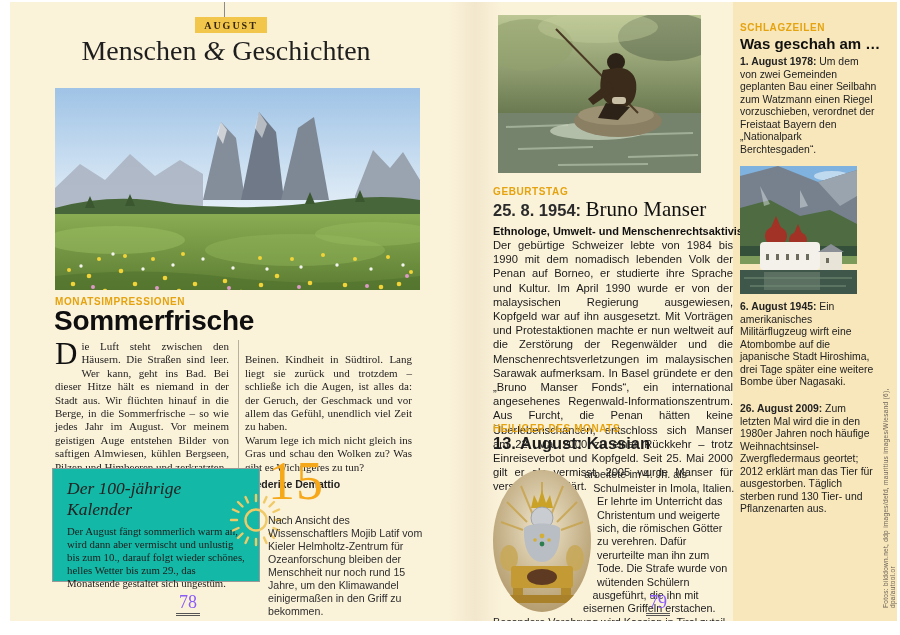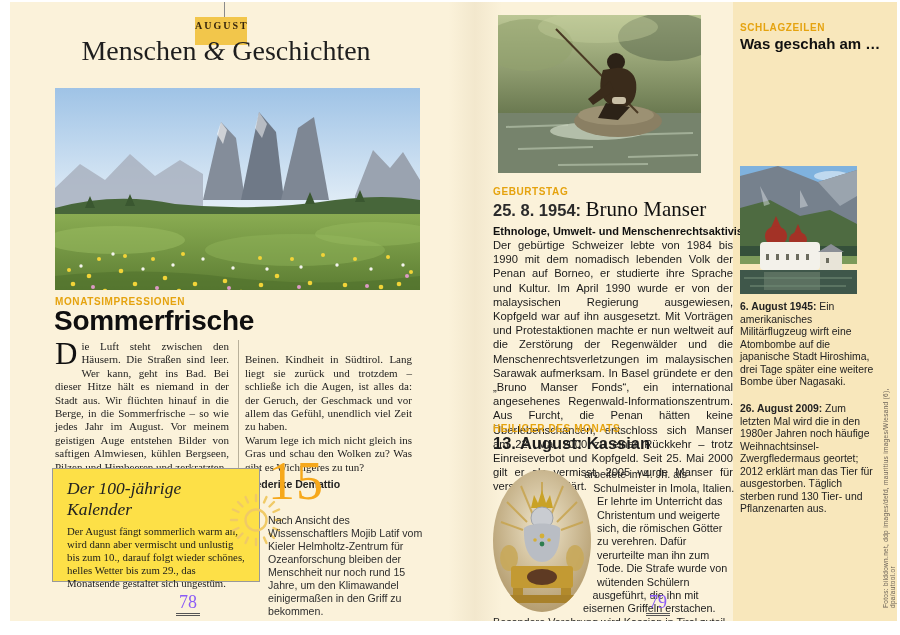--- a/index.html
+++ b/index.html
@@ -7,35 +7,35 @@
   body{background:#ffffff;font-family:"Liberation Sans",sans-serif;position:relative}
   #spread{position:absolute;left:10px;top:2px;width:887px;height:619px;background:#FBF2DA;overflow:hidden}
   #sidebar-bg{position:absolute;left:723px;top:0;width:164px;height:619px;background:#F8E7BB}
   #fold{position:absolute;left:438px;top:0;width:54px;height:619px;
         background:linear-gradient(90deg,rgba(130,95,35,0),rgba(130,95,35,.07) 50%,rgba(130,95,35,0))}
   .abs{position:absolute}
   .lbl{font-weight:bold;font-size:10px;letter-spacing:.6px;color:#E5A30F}
 
   
   #topline{left:214px;top:0;width:1px;height:15px;background:#8a8a8a}
-  #month-tab{left:185px;top:15px;width:52px;text-align:center;background:#F2C64B;color:#35250C;
-             font-family:"Liberation Serif",serif;font-weight:bold;font-size:10px;letter-spacing:2px;padding:3px 0 14px}
+  #month-tab{left:185px;top:15px;width:72px;text-align:center;background:#F2C64B;color:#35250C;
+             font-family:"Liberation Serif",serif;font-weight:bold;font-size:10px;letter-spacing:2px;padding:3px 0 2px}
   #page-title{left:30px;top:33px;width:372px;text-align:center;font-family:"Liberation Serif",serif;
               font-size:28px;color:#1e1e1e}
   #page-title .amp{font-style:italic}
   #photo-alpine{left:45px;top:86px;width:365px;height:202px}
   #label-impress{left:45px;top:294px}
   #headline{left:44px;top:303px;font-weight:bold;font-size:28px;letter-spacing:-.3px;color:#0f0f0f}
   #cols{left:45px;top:338px;width:367px;display:flex;font-family:"Liberation Serif",serif;
         font-size:11px;line-height:13.4px;color:#1c1c1c;text-align:justify}
   #col1{width:174px}
   #col2{width:174px;margin-left:9px;padding-left:6px;border-left:1px solid #b8b09a;white-space:pre-line}
   #dropcap{float:left;font-family:"Liberation Serif",serif;font-size:31px;line-height:26px;margin:1px 4px 0 0;color:#111}
   #byline{text-align:left;font-family:"Liberation Sans",sans-serif;font-weight:bold;font-size:10.5px;margin-top:4px;color:#222}
-  #calendar-box{left:42px;top:466px;width:208px;height:114px;background:#fde047;border:1px solid #999;
+  #calendar-box{left:42px;top:466px;width:208px;height:114px;background:#14b8a6;border:1px solid #999;
                 padding:9px 12px 0 14px}
   #calendar-title{font-family:"Liberation Serif",serif;font-style:italic;font-size:17.5px;color:#222;margin-bottom:5px}
   #calendar-text{font-family:"Liberation Serif",serif;font-size:10.8px;line-height:13px;color:#1c1c1c}
   #sun{left:218px;top:490px;width:56px;height:56px}
   #big-number{left:258px;top:452px;font-family:"Liberation Serif",serif;font-size:54px;line-height:1;
               color:#F6A81B;letter-spacing:1px}
   #number-fact{left:258px;top:512px;width:156px;font-size:10.6px;line-height:13px;color:#2e2e2e}
   .pagenum{width:44px;text-align:center;font-family:"Liberation Serif",serif;font-size:18px;color:#8b5cf6}
   .pagenum span{border-bottom:3px double #555;padding:0 3px 1px}
   #pg-left{left:156px;top:590px}
@@ -293,20 +293,21 @@
 Er ist Schutzpatron der Lehrer.</span>
   </div>
 
   <div class="abs pagenum" id="pg-right">
     <span>79</span>
   </div>
 
   <div class="abs lbl" id="label-schlagzeilen">SCHLAGZEILEN</div>
   <div class="abs" id="sidebar-heading">Was geschah am …</div>
 
+  <p class="abs entry" id="entry-0"><b>1. August 1978:</b><span> Um dem von zwei Gemeinden geplanten Bau einer Seilbahn zum Watzmann einen Riegel vorzuschieben, verordnet der Freistaat Bayern den „Nationalpark Berchtesgaden“.</span></p>
 
   <svg class="abs" id="photo-church" viewBox="0 0 117 128" preserveAspectRatio="none">
     <rect width="117" height="60" fill="#7FB2DE"></rect>
     <ellipse cx="92" cy="10" rx="18" ry="5" fill="#ffffff" opacity=".5"></ellipse>
     <path d="M0,10 L38,0 L78,16 L117,4 L117,78 L0,78 Z" fill="#76818D"></path>
     <path d="M78,16 L100,40 L117,30 L117,4 Z" fill="#9AA4AE"></path>
     <path d="M0,42 L30,34 L60,50 L90,44 L117,58 L117,84 L0,84 Z" fill="#4E6B41"></path>
     <path d="M20,20 L30,38 L24,40 Z M60,24 L68,40 L60,42 Z" fill="#D8DDE2" opacity=".5"></path>
     <rect y="80" width="117" height="12" fill="#35503A"></rect>
     <rect y="90" width="117" height="8" fill="#7C9A5A"></rect>

